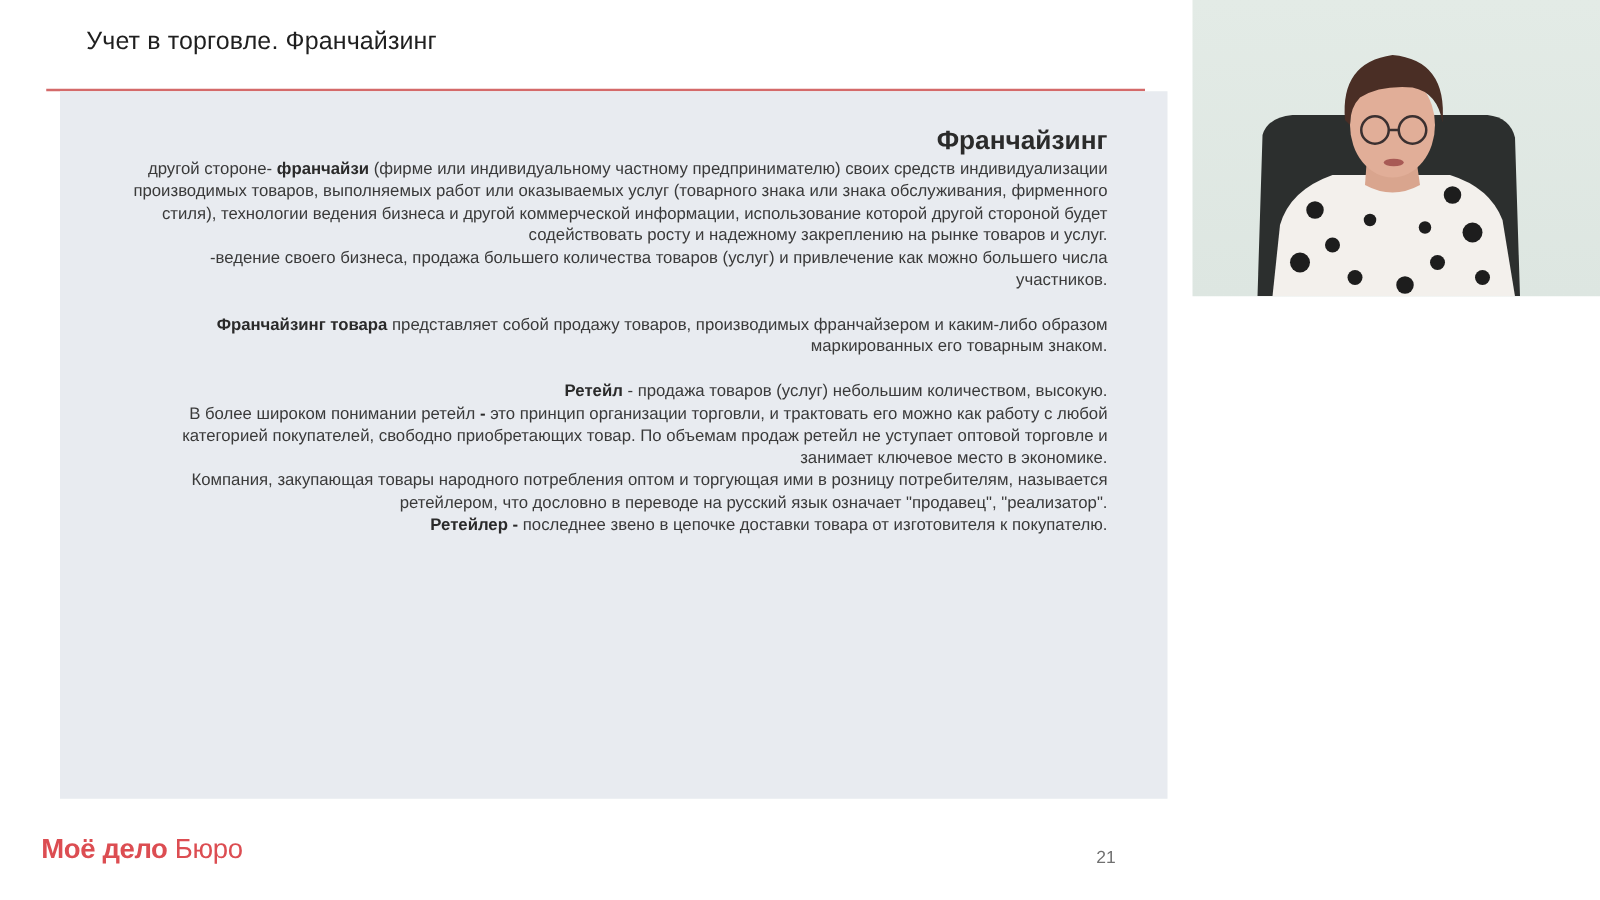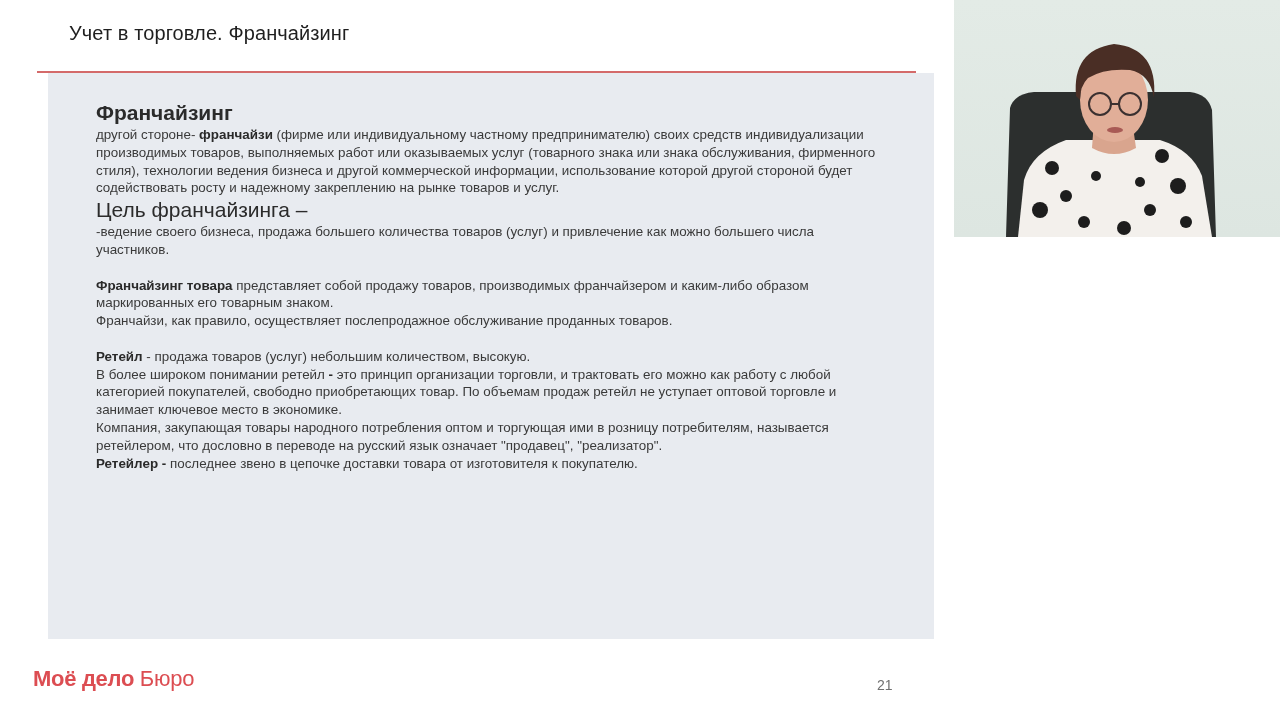--- a/index.html
+++ b/index.html
@@ -18,21 +18,21 @@
     background: #d46a6a;
   }
   .content-box {
     position: absolute; left: 48px; top: 73px; width: 886px; height: 566px;
     background: #e8ebf0;
   }
   .content {
     position: absolute; left: 96px; top: 100px; width: 790px;
     font-size: 13.4px; line-height: 17.8px; color: #3a3a3a;
   }
-  .content p { margin: 0; }
+  .content p { margin: 0; text-align: right; }
   .content b { color: #2a2a2a; }
   .h1 {
     font-size: 21px; font-weight: bold; color: #2b2b2b;
     line-height: 26px; margin: 0;
   }
   .h2 {
     font-size: 21px; font-weight: normal; color: #2b2b2b;
     line-height: 26px; margin: 0;
   }
   .gap { height: 17.8px; }
@@ -58,26 +58,24 @@
 <div class="slide-title">Учет в торговле. Франчайзинг</div>
 <div class="red-rule"></div>
 
 <div class="content-box"></div>
 
 <div class="content">
   <p class="h1">Франчайзинг</p>
   <p>
     <span>другой стороне- </span><b>франчайзи</b><span> (фирме или индивидуальному частному предпринимателю) своих средств индивидуализации производимых товаров, выполняемых работ или оказываемых услуг (товарного знака или знака обслуживания, фирменного стиля), технологии ведения бизнеса и другой коммерческой информации, использование которой другой стороной будет содействовать росту и надежному закреплению на рынке товаров и услуг.</span>
   </p>
-  <p class="h2">Цель франчайзинга –</p>
   <p>-ведение своего бизнеса, продажа большего количества товаров (услуг) и привлечение как можно большего числа участников.</p>
   <div class="gap"></div>
   <p>
     <b>Франчайзинг товара</b><span> представляет собой продажу товаров, производимых франчайзером и каким-либо образом маркированных его товарным знаком.</span><br>
-    <span>Франчайзи, как правило, осуществляет послепродажное обслуживание проданных товаров.</span>
   </p>
   <div class="gap"></div>
   <p>
     <b>Ретейл</b><span> - продажа товаров (услуг) небольшим количеством, высокую.</span><br>
     <span>В более широком понимании ретейл </span><b>-</b><span> это принцип организации торговли, и трактовать его можно как работу с любой категорией покупателей, свободно приобретающих товар. По объемам продаж ретейл не уступает оптовой торговле и занимает ключевое место в экономике.</span><br>
     <span>Компания, закупающая товары народного потребления оптом и торгующая ими в розницу потребителям, называется ретейлером, что дословно в переводе на русский язык означает "продавец", "реализатор".</span><br>
     <b>Ретейлер -</b><span> последнее звено в цепочке доставки товара от изготовителя к покупателю.</span>
   </p>
 </div>
 

